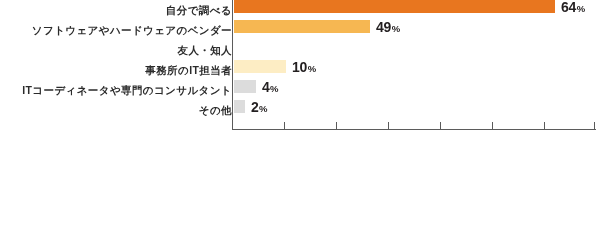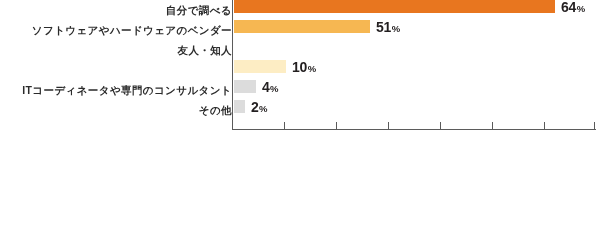--- a/index.html
+++ b/index.html
@@ -110,29 +110,30 @@
       <div class="bar-area">
         <span class="bar" style="width:321px;background:#e8761f;"></span>
         <span class="val"><span>64</span><span class="pct">%</span></span>
       </div>
     </div>
 
     <div class="row">
       <div class="cat-label">ソフトウェアやハードウェアのベンダー</div>
       <div class="bar-area">
         <span class="bar" style="width:136px;background:#f6b752;"></span>
-        <span class="val"><span>51</span><span class="pct">%</span></span>
+        <span class="val"><span>49</span><span class="pct">%</span></span>
       </div>
     </div>
 
     <div class="row">
       <div class="cat-label">友人・知人</div>
     </div>
 
     <div class="row">
+      <div class="cat-label">事務所のIT担当者</div>
       <div class="bar-area">
         <span class="bar" style="width:52px;background:#fdedc4;"></span>
         <span class="val"><span>10</span><span class="pct">%</span></span>
       </div>
     </div>
 
     <div class="row">
       <div class="cat-label">ITコーディネータや専門のコンサルタント</div>
       <div class="bar-area">
         <span class="bar" style="width:22px;background:#dcdcdc;"></span>

